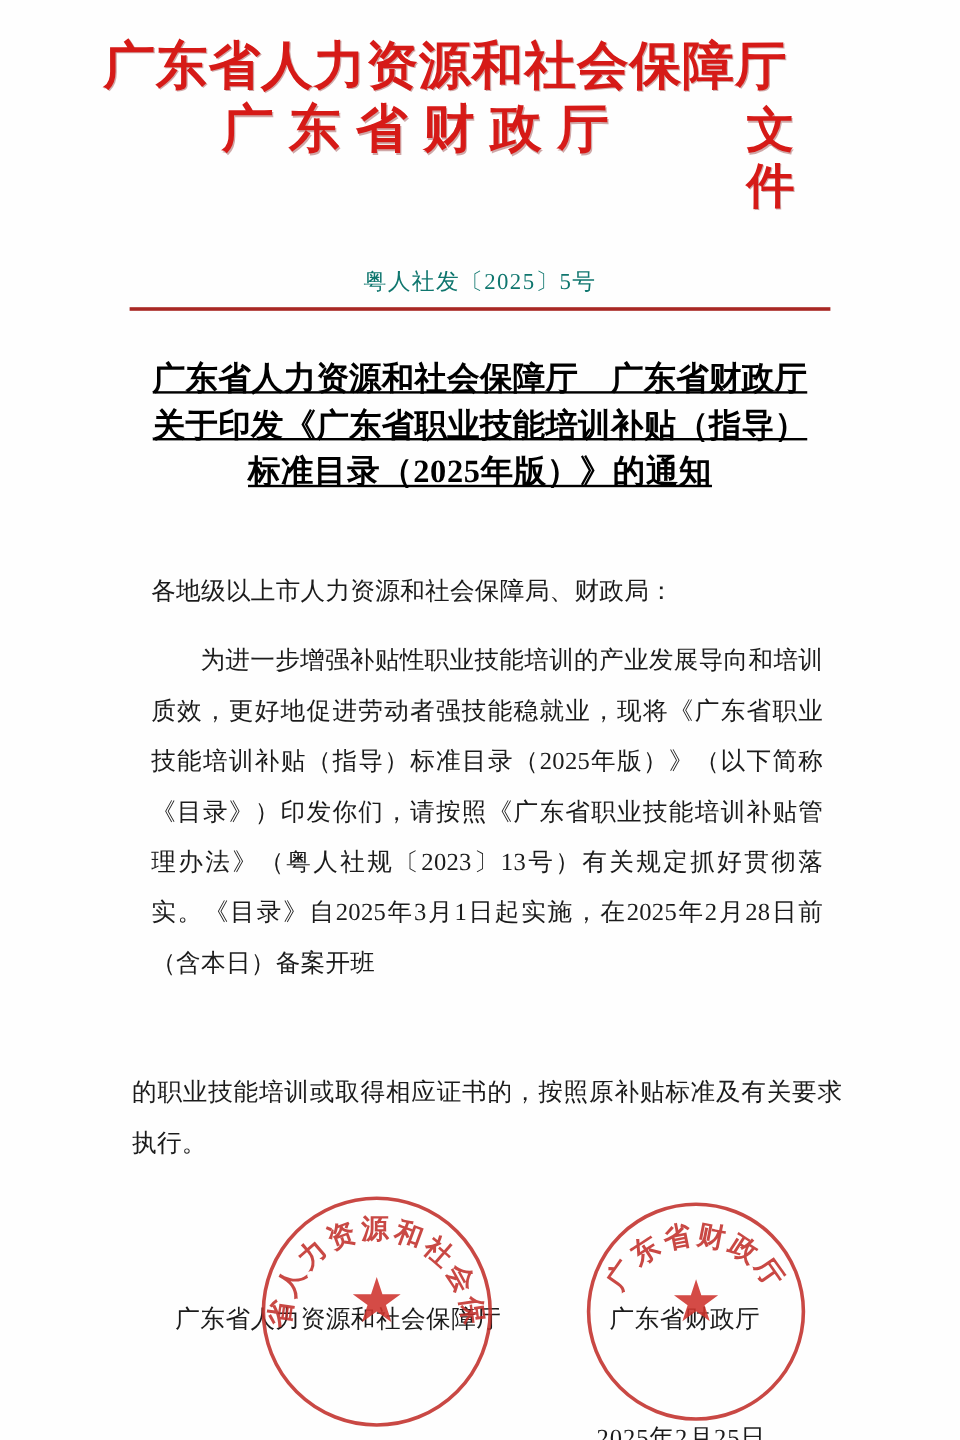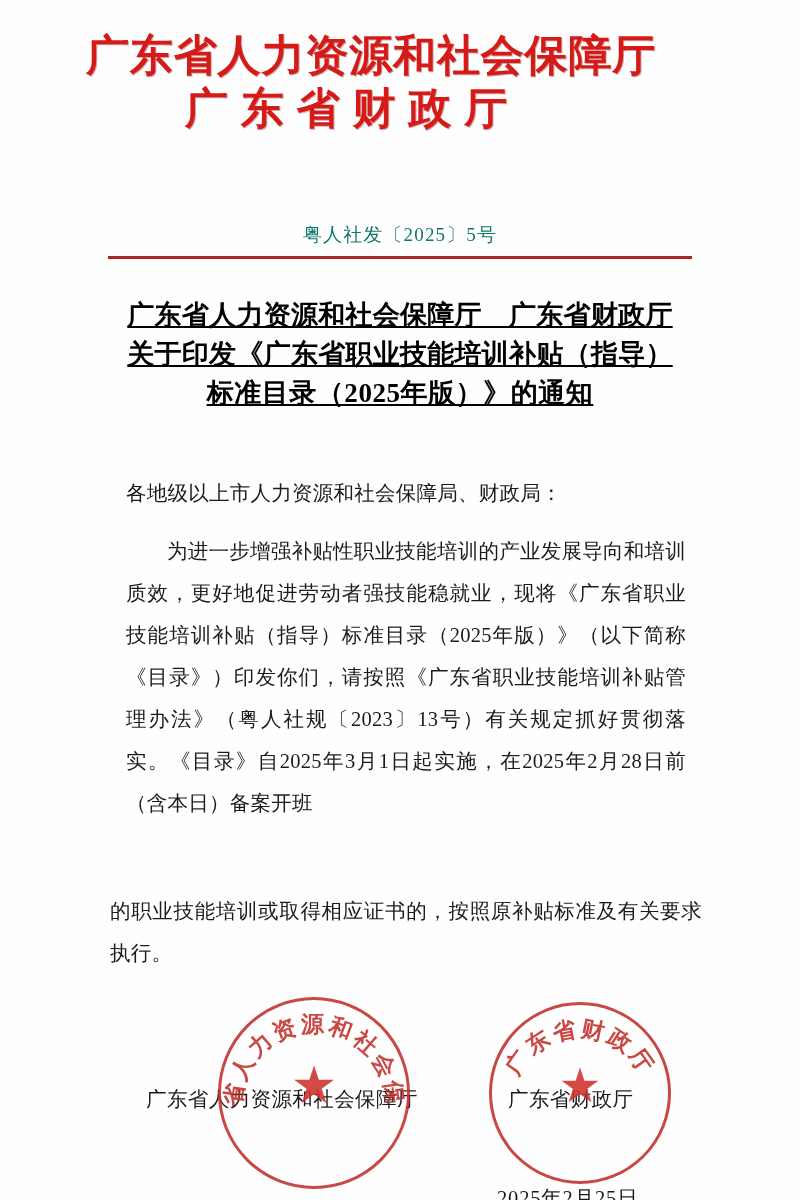--- a/index.html
+++ b/index.html
@@ -217,20 +217,21 @@
 </head>
 <body>
 
 <div class="page">
 
   <div class="masthead">
     <div class="masthead-names">
       <div class="org-line org-line-1">广东省人力资源和社会保障厅</div>
       <div class="org-line org-line-2">广东省财政厅</div>
     </div>
+    <div class="masthead-doctype">文件</div>
   </div>
 
   <div class="docnum">粤人社发〔2025〕5号</div>
   <div class="red-rule"></div>
 
   <div class="title-block">
     <div class="title-line title-line-1">广东省人力资源和社会保障厅　广东省财政厅</div>
     <div class="title-line title-line-2">关于印发《广东省职业技能培训补贴（指导）</div>
     <div class="title-line title-line-3">标准目录（2025年版）》的通知</div>
   </div>

